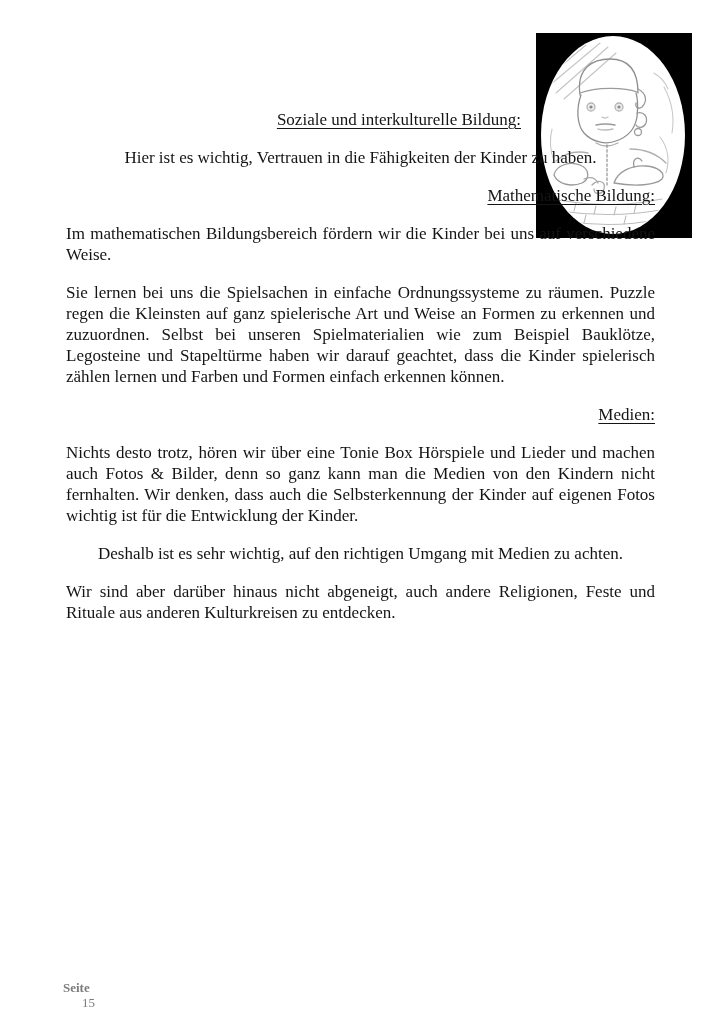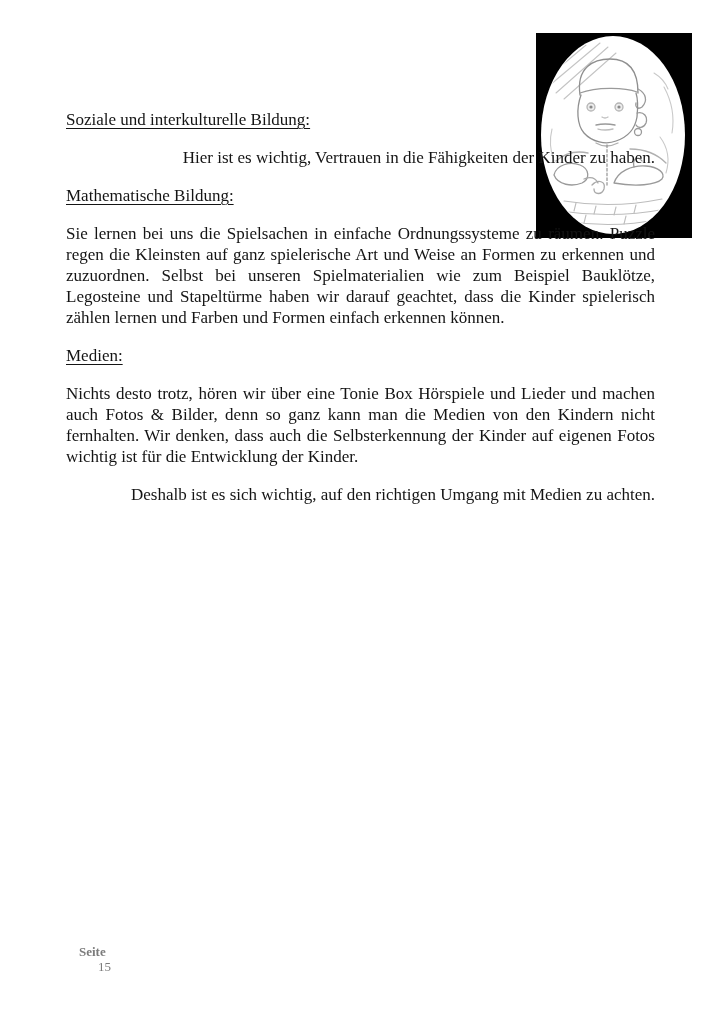--- a/index.html
+++ b/index.html
@@ -20,44 +20,44 @@
     width: 589px;
     top: 0;
     padding-top: 109px;
   }
   .content h2 {
     margin: 0 0 17px 0;
     font-size: 17px;
     font-weight: normal;
     text-decoration: underline;
     text-underline-offset: 3px;
+    text-align: right;
   }
   .content p {
     margin: 0 0 17px 0;
     text-align: justify;
   }
-  .content p.single { text-align: right; }
+  .content p.single { text-align: center; }
   .first-block { margin-right: 134px; }
   .figure {
     position: absolute;
     left: 536px;
     top: 33px;
     width: 156px;
     height: 205px;
     margin: 0;
   }
   .figure svg { display: block; }
   .footer {
     position: absolute;
     left: 63px;
-    top: 944px;
+    top: 980px;
     font-size: 13px;
     line-height: 15px;
     color: #7b7b7b;
-    margin-left: 16px;
   }
   .footer .label { font-weight: bold; }
   .footer .num { padding-left: 19px; }
 </style>
 </head>
 <body>
 
 <div class="page">
 
   <figure class="figure">
@@ -135,26 +135,28 @@
   </figure>
 
   <div class="content">
 
     <div class="first-block">
       <h2>Soziale und interkulturelle Bildung:</h2>
     </div>
     <p class="single">Hier ist es wichtig, Vertrauen in die Fähigkeiten der Kinder zu haben.</p>
 
     <h2>Mathematische Bildung:</h2>
+    <p>Im mathematischen Bildungsbereich fördern wir die Kinder bei uns auf verschiedene Weise.</p>
     <p>Sie lernen bei uns die Spielsachen in einfache Ordnungssysteme zu räumen. Puzzle regen die Kleinsten auf ganz spielerische Art und Weise an Formen zu erkennen und zuzuordnen. Selbst bei unseren Spielmaterialien wie zum Beispiel Bauklötze, Legosteine und Stapeltürme haben wir darauf geachtet, dass die Kinder spielerisch zählen lernen und Farben und Formen einfach erkennen können.</p>
 
     <h2>Medien:</h2>
     <p>Nichts desto trotz, hören wir über eine Tonie Box Hörspiele und Lieder und machen auch Fotos &amp; Bilder, denn so ganz kann man die Medien von den Kindern nicht fernhalten. Wir denken, dass auch die Selbsterkennung der Kinder auf eigenen Fotos wichtig ist für die Entwicklung der Kinder.</p>
-    <p class="single">Deshalb ist es sich wichtig, auf den richtigen Umgang mit Medien zu achten.</p>
+    <p class="single">Deshalb ist es sehr wichtig, auf den richtigen Umgang mit Medien zu achten.</p>
 
+    <p>Wir sind aber darüber hinaus nicht abgeneigt, auch andere Religionen, Feste und Rituale aus anderen Kulturkreisen zu entdecken.</p>
 
   </div>
 
   <div class="footer">
     <div class="label">Seite</div>
     <div class="num">15</div>
   </div>
 
 </div>
 

